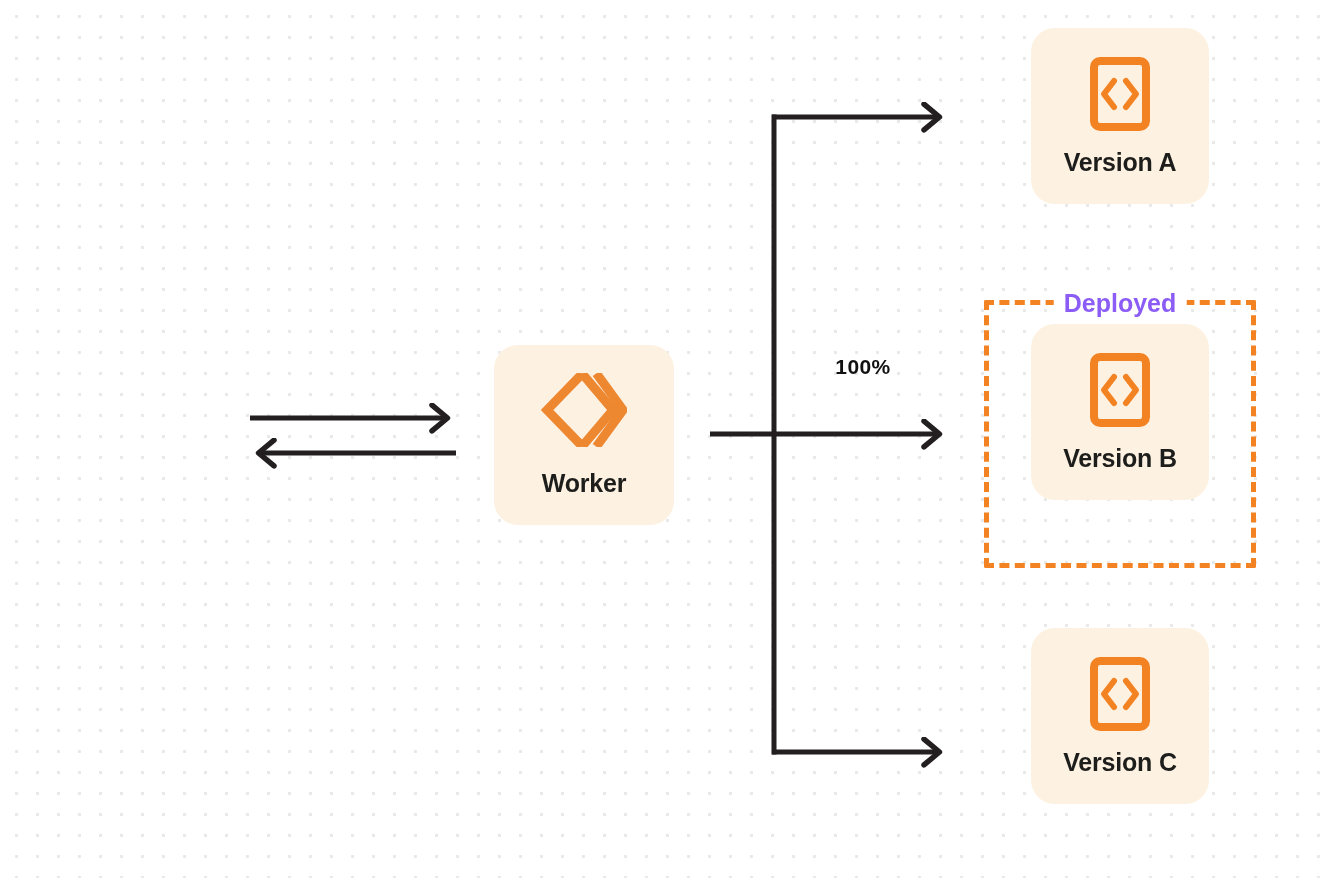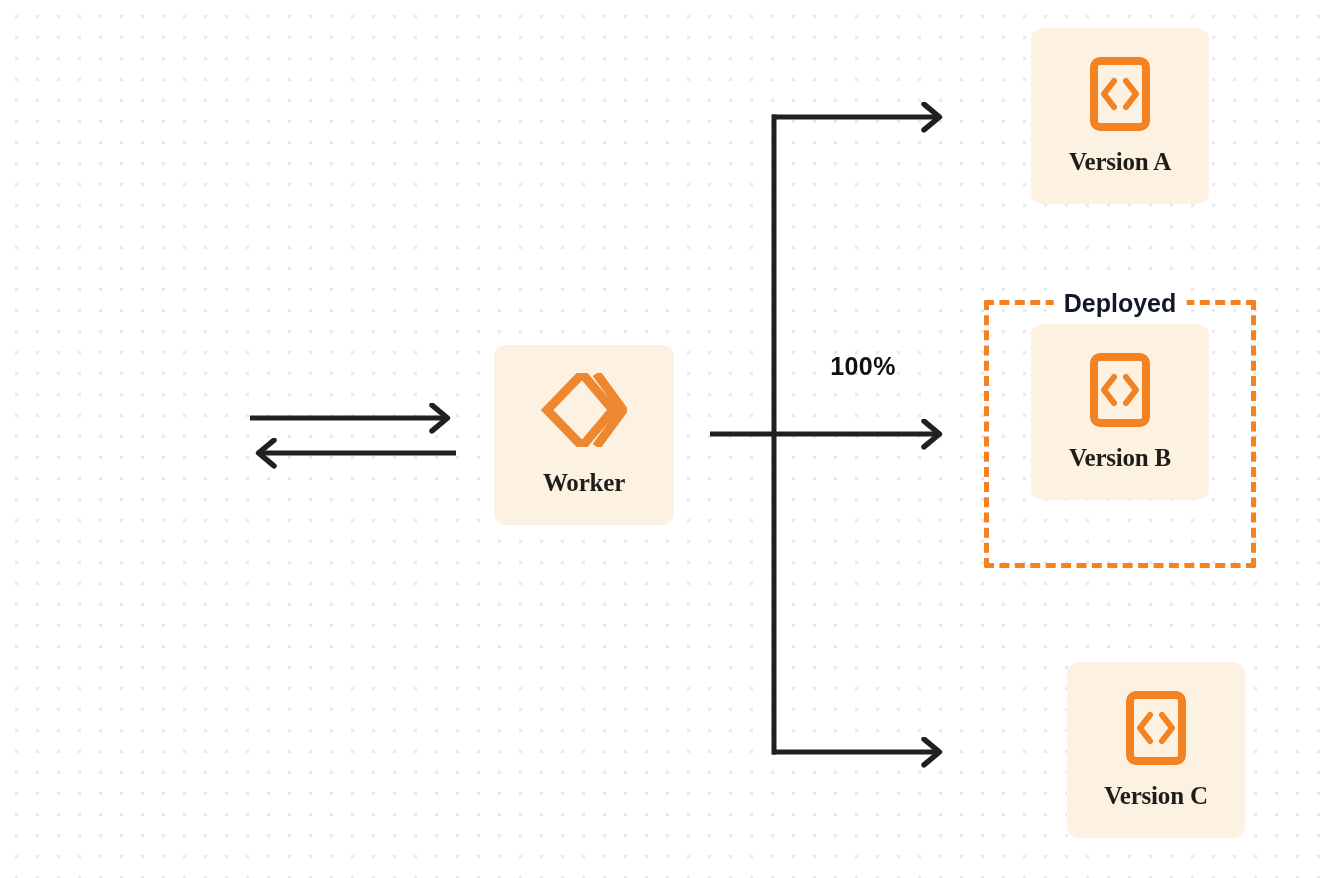--- a/index.html
+++ b/index.html
@@ -15,27 +15,26 @@
     background-image: radial-gradient(circle, #e9e9ea 1.6px, transparent 1.7px);
     background-size: 21px 21px;
     background-position: 6px 6px;
     font-family: "Liberation Sans", sans-serif;
     overflow: hidden;
   }
 
   
   .node {
     position: absolute;
-    border-radius: 12px;
+    border-radius: 24px;
     display: flex;
     flex-direction: column;
     align-items: center;
     justify-content: center;
     box-sizing: border-box;
-    font-family: Liberation Serif, serif;
   }
   .node-label {
     font-weight: bold;
     color: #1d1d1b;
     letter-spacing: -0.2px;
     text-align: center;
   }
 
   
   #client-node {
@@ -60,21 +59,21 @@
   
   .version-node {
     left: 1031px;
     width: 178px;
     height: 176px;
     background: #fdf1e2;
   }
   .version-node .node-label { font-size: 25px; margin-top: 16px; }
   #version-a-node { top: 28px; }
   #version-b-node { top: 324px; }
-  #version-c-node { top: 662px; margin-left: 36px; }
+  #version-c-node { top: 628px; }
 
   
   .code-icon { display:block; }
   .worker-icon { display:block; }
 
   
   #deployed-group {
     position: absolute;
     left: 984px;
     top: 300px;
@@ -84,36 +83,36 @@
     border: 5px dashed #f28222;
     border-radius: 2px;
   }
   #deployed-label {
     position: absolute;
     left: 50%;
     top: -17px;
     transform: translateX(-50%);
     background: #ffffff;
     padding: 0 10px;
-    color: #0f172a;
+    color: #8b5cf6;
     font-size: 25px;
     font-weight: bold;
     line-height: 30px;
     white-space: nowrap;
   }
 
   
   #traffic-label {
     position: absolute;
     left: 788px;
     top: 350px;
     width: 150px;
     text-align: center;
     color: #111111;
-    font-size: 25px;
+    font-size: 21px;
     font-weight: bold;
     line-height: 33px;
     letter-spacing: 0.4px;
   }
 
   
   .edges {
     position: absolute;
     left: 0;
     top: 0;

